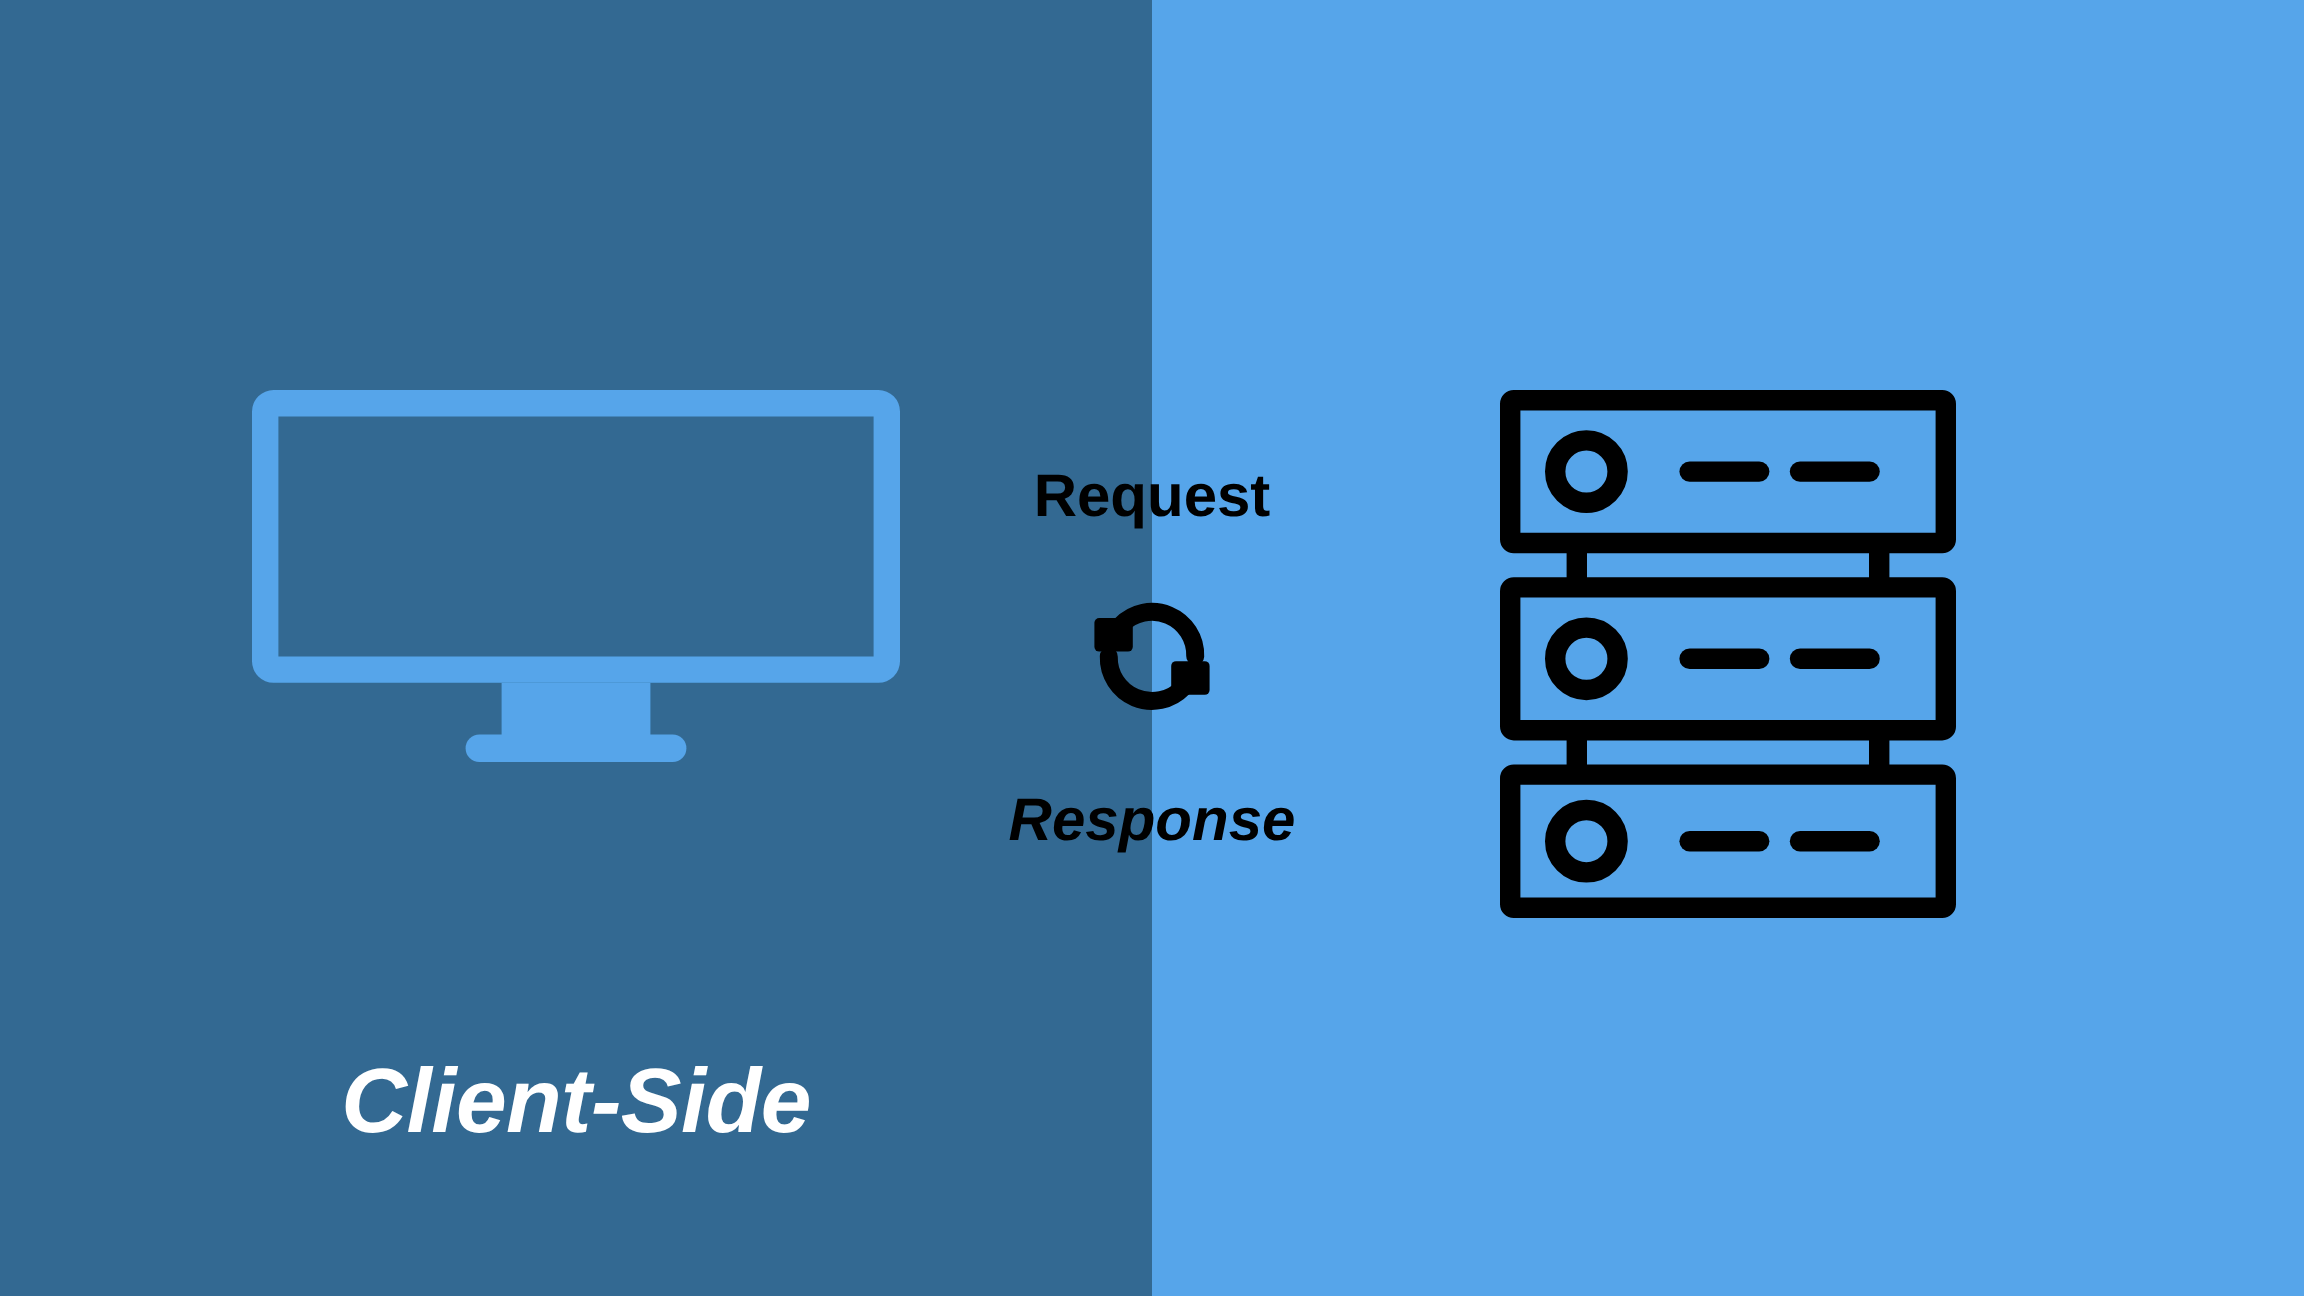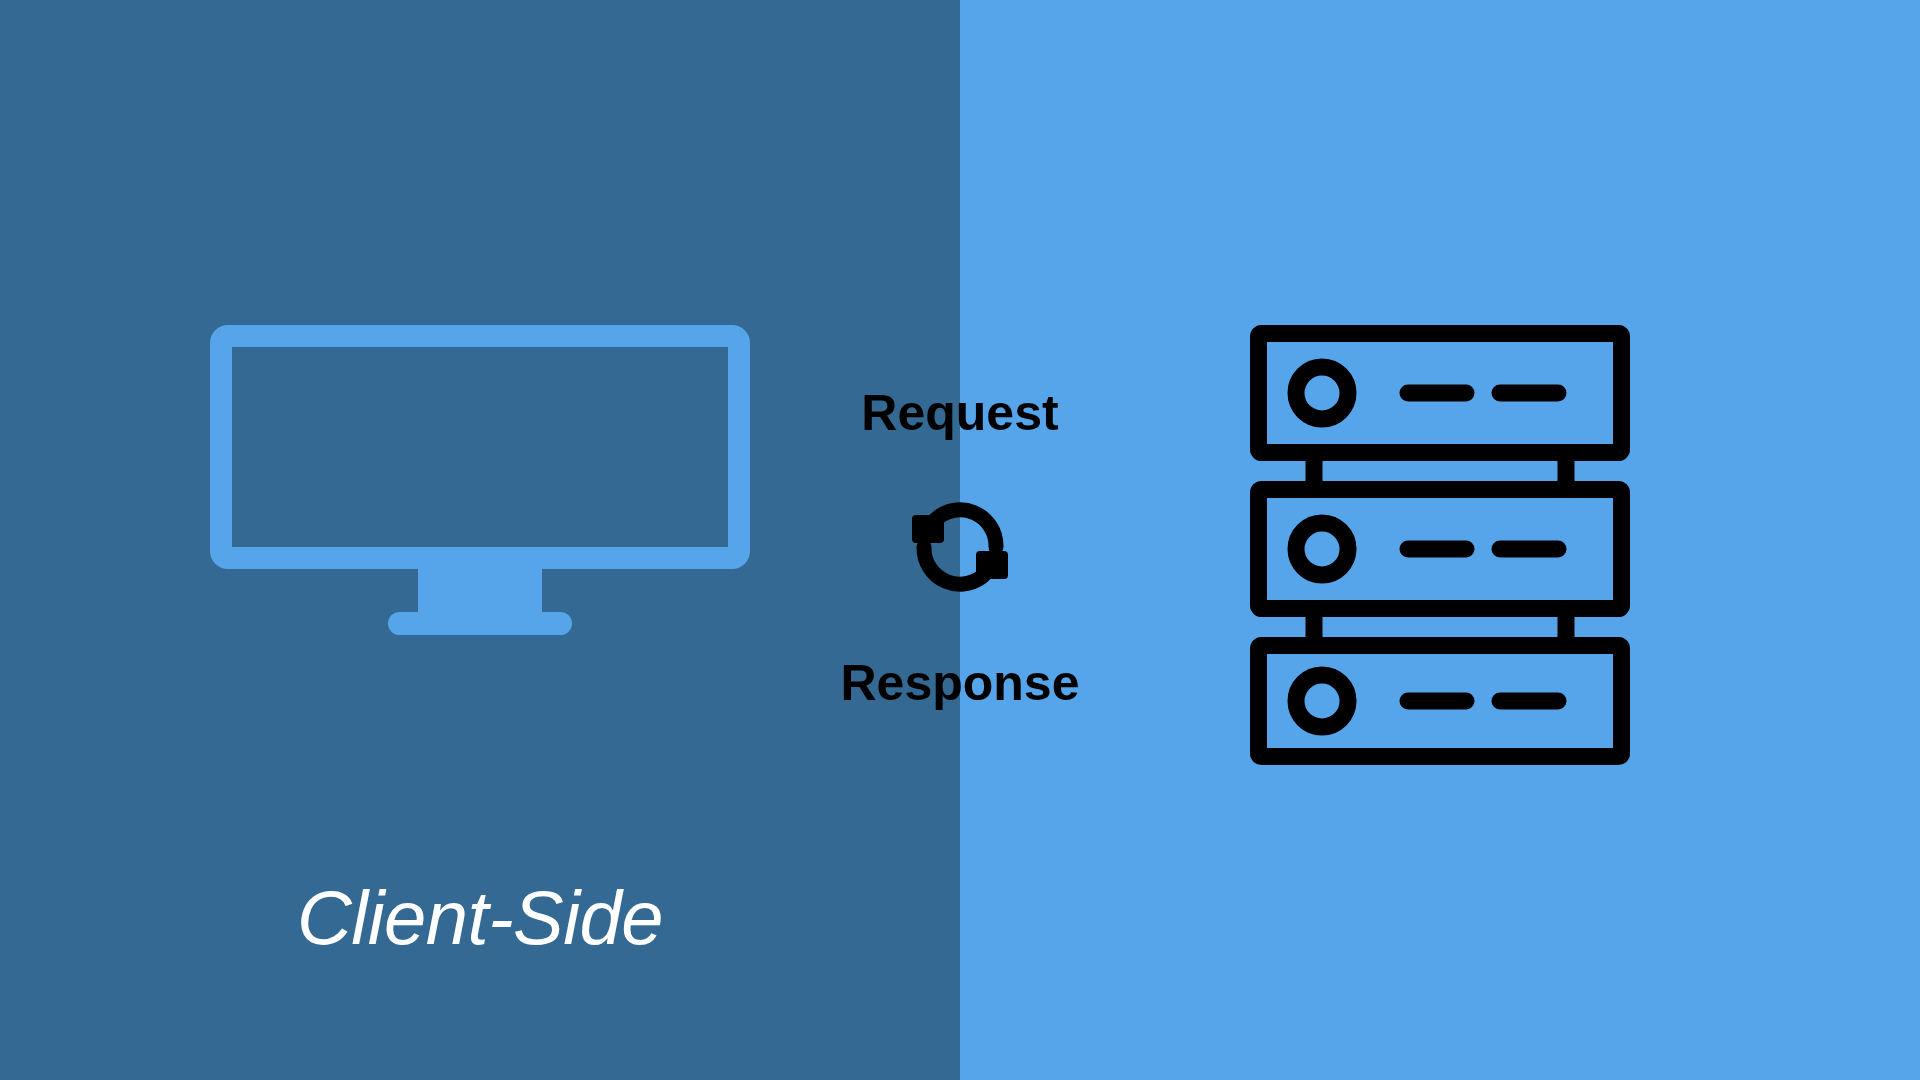--- a/index.html
+++ b/index.html
@@ -47,21 +47,21 @@
     justify-content:center;
   }
 
   .side-label {
     position:absolute;
     left:0; right:0;
     top:880px;
     text-align:center;
     color:#ffffff;
     font-size:76px;
-    font-weight:normal;
+    font-weight:bold;
     font-style:italic;
     letter-spacing:-0.5px;
     line-height:1;
     white-space:nowrap;
   }
 
   
   .center-overlay {
     position:absolute;
     left:50%;
@@ -78,21 +78,21 @@
     position:absolute;
     left:0; right:0;
     text-align:center;
     color:#000000;
     font-size:50px;
     font-weight:bold;
     line-height:1;
     white-space:nowrap;
   }
   .flow-label-request  { top:388px; }
-  .flow-label-response { top:658px; }
+  .flow-label-response { top:658px;font-style:italic; }
 
   .sync-slot {
     position:absolute;
     left:50%;
     top:487px;
     transform:translateX(-50%);
     width:120px;
     height:120px;
   }
 

